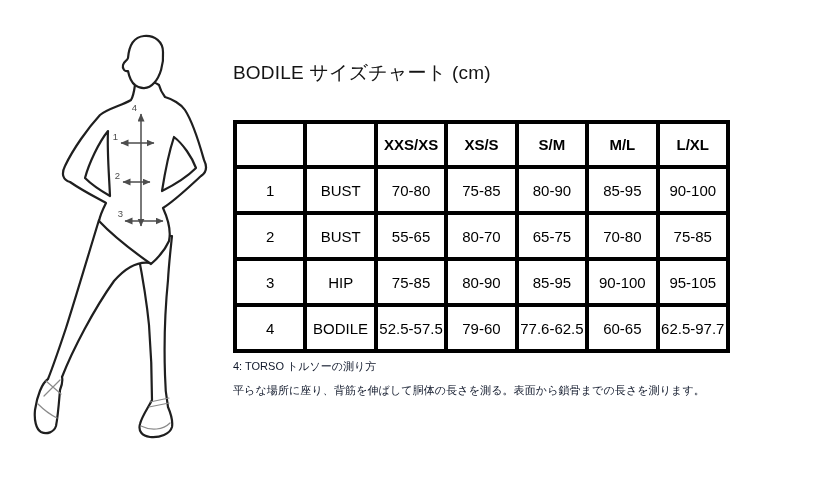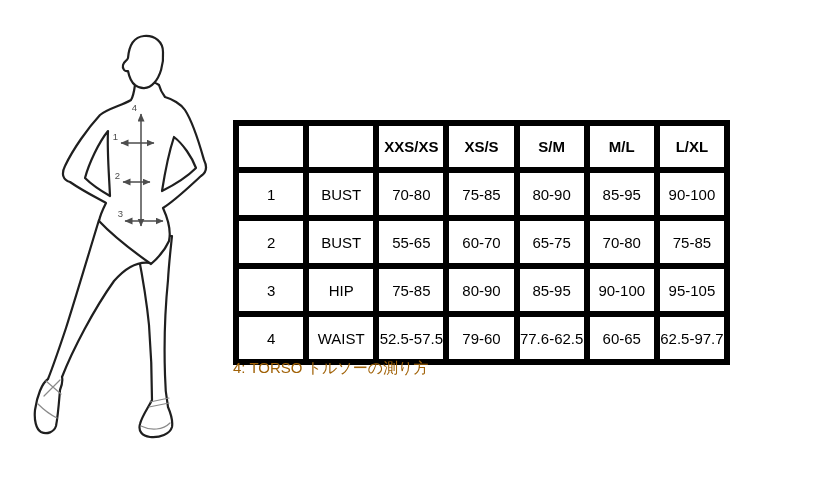--- a/index.html
+++ b/index.html
@@ -10,26 +10,26 @@
   .figure-wrap{position:absolute;left:2px;top:0;width:230px;height:460px;}
   .page-title{
     position:absolute;left:233px;top:60px;font-size:19px;color:#141414;
     letter-spacing:0.2px;white-space:nowrap;
   }
   .size-table{
     position:absolute;left:233px;top:120px;width:497px;
     border-collapse:collapse;table-layout:fixed;
   }
   .size-table th,.size-table td{
-    border:6px solid #000000;text-align:center;vertical-align:middle;
+    border:4px solid #000000;text-align:center;vertical-align:middle;
     font-size:15px;padding:0;overflow:hidden;white-space:nowrap;
   }
   .size-table th{font-weight:bold;height:41px;}
   .size-table td{font-weight:normal;height:42px;}
-  .notes{position:absolute;left:233px;top:359px;width:520px;font-size:15px;color:#a16207;}
+  .notes{position:absolute;left:233px;top:359px;width:520px;font-size:11px;color:#0f172a;}
   .notes .note-line1{margin:0 0 9px 0;white-space:nowrap;}
   .notes .note-line2{margin:0;white-space:nowrap;letter-spacing:0.1px;}
 </style>
 </head>
 <body>
 
 <div class="stage">
 
   <div class="figure-wrap">
     <svg width="230" height="460" viewBox="0 0 230 460">
@@ -85,20 +85,21 @@
 
       <g fill="#4d4d4d" font-size="9.5" text-anchor="end" font-family="'Liberation Sans',sans-serif">
         <text x="135" y="111">4</text>
         <text x="116" y="140">1</text>
         <text x="118" y="179">2</text>
         <text x="121" y="217">3</text>
       </g>
     </svg>
   </div>
 
+  <div class="page-title">BODILE サイズチャート (cm)</div>
 
   <table class="size-table">
     <thead>
       <tr>
         <th></th>
         <th></th>
         <th>XXS/XS</th>
         <th>XS/S</th>
         <th>S/M</th>
         <th>M/L</th>
@@ -112,43 +113,44 @@
         <td>70-80</td>
         <td>75-85</td>
         <td>80-90</td>
         <td>85-95</td>
         <td>90-100</td>
       </tr>
       <tr>
         <td>2</td>
         <td>BUST</td>
         <td>55-65</td>
-        <td>60-70</td>
+        <td>80-70</td>
         <td>65-75</td>
         <td>70-80</td>
         <td>75-85</td>
       </tr>
       <tr>
         <td>3</td>
         <td>HIP</td>
         <td>75-85</td>
         <td>80-90</td>
         <td>85-95</td>
         <td>90-100</td>
         <td>95-105</td>
       </tr>
       <tr>
         <td>4</td>
-        <td>WAIST</td>
+        <td>BODILE</td>
         <td>52.5-57.5</td>
         <td>79-60</td>
         <td>77.6-62.5</td>
         <td>60-65</td>
         <td>62.5-97.7</td>
       </tr>
     </tbody>
   </table>
 
   <div class="notes">
     <p class="note-line1">4: TORSO トルソーの測り方</p>
+    <p class="note-line2">平らな場所に座り、背筋を伸ばして胴体の長さを測る。表面から鎖骨までの長さを測ります。</p>
   </div>
 
 </div>
 
 </body></html>

